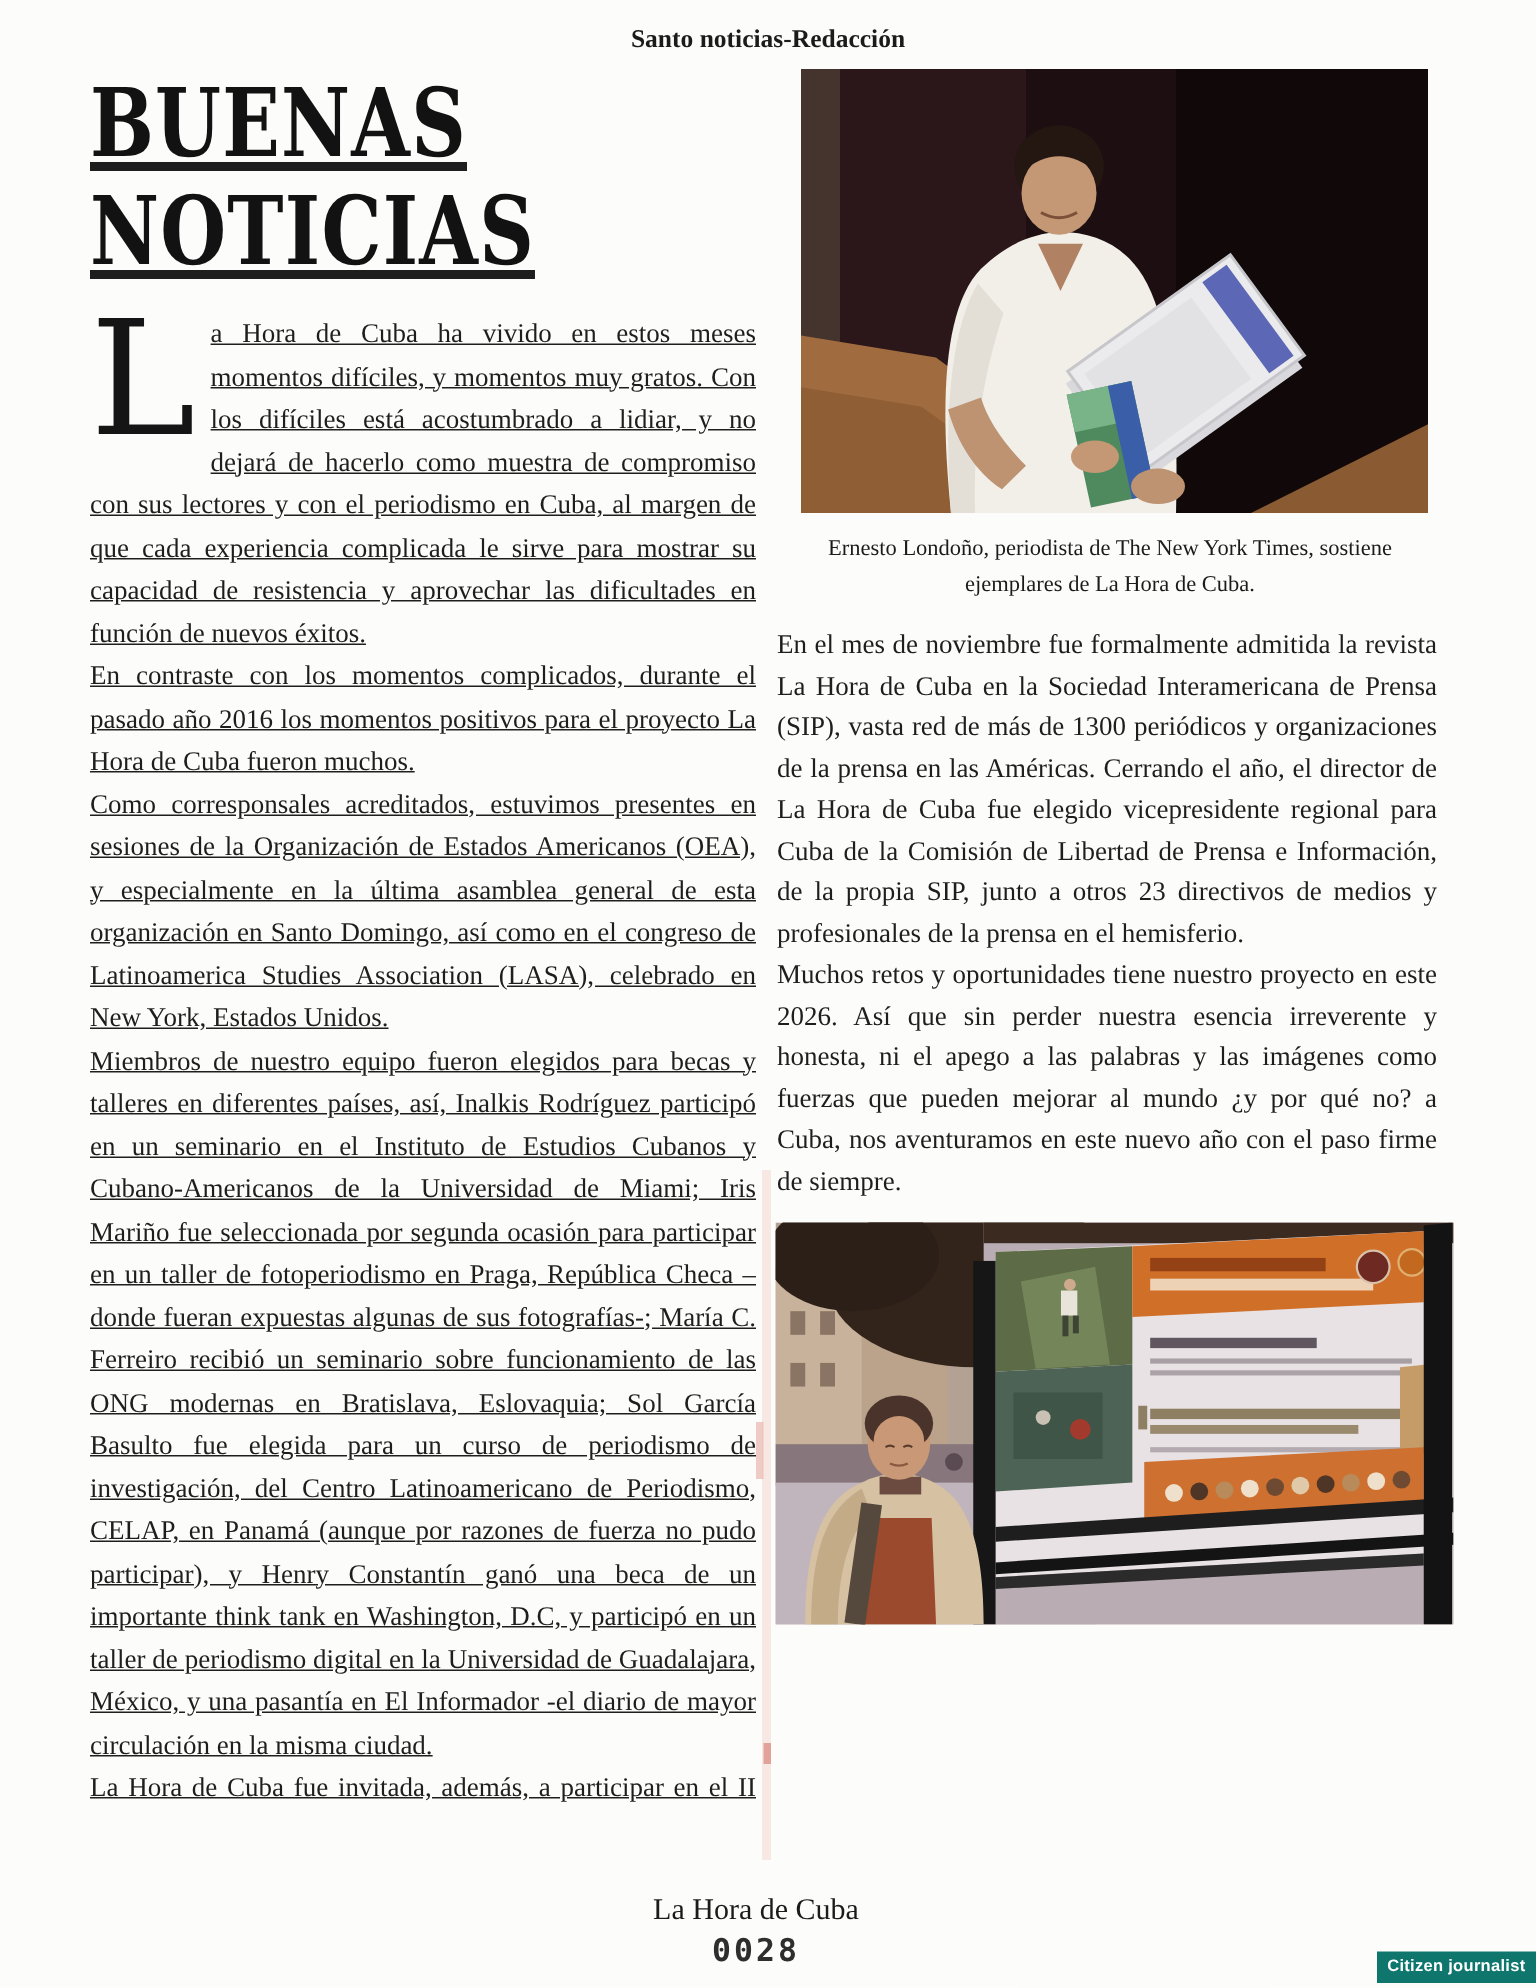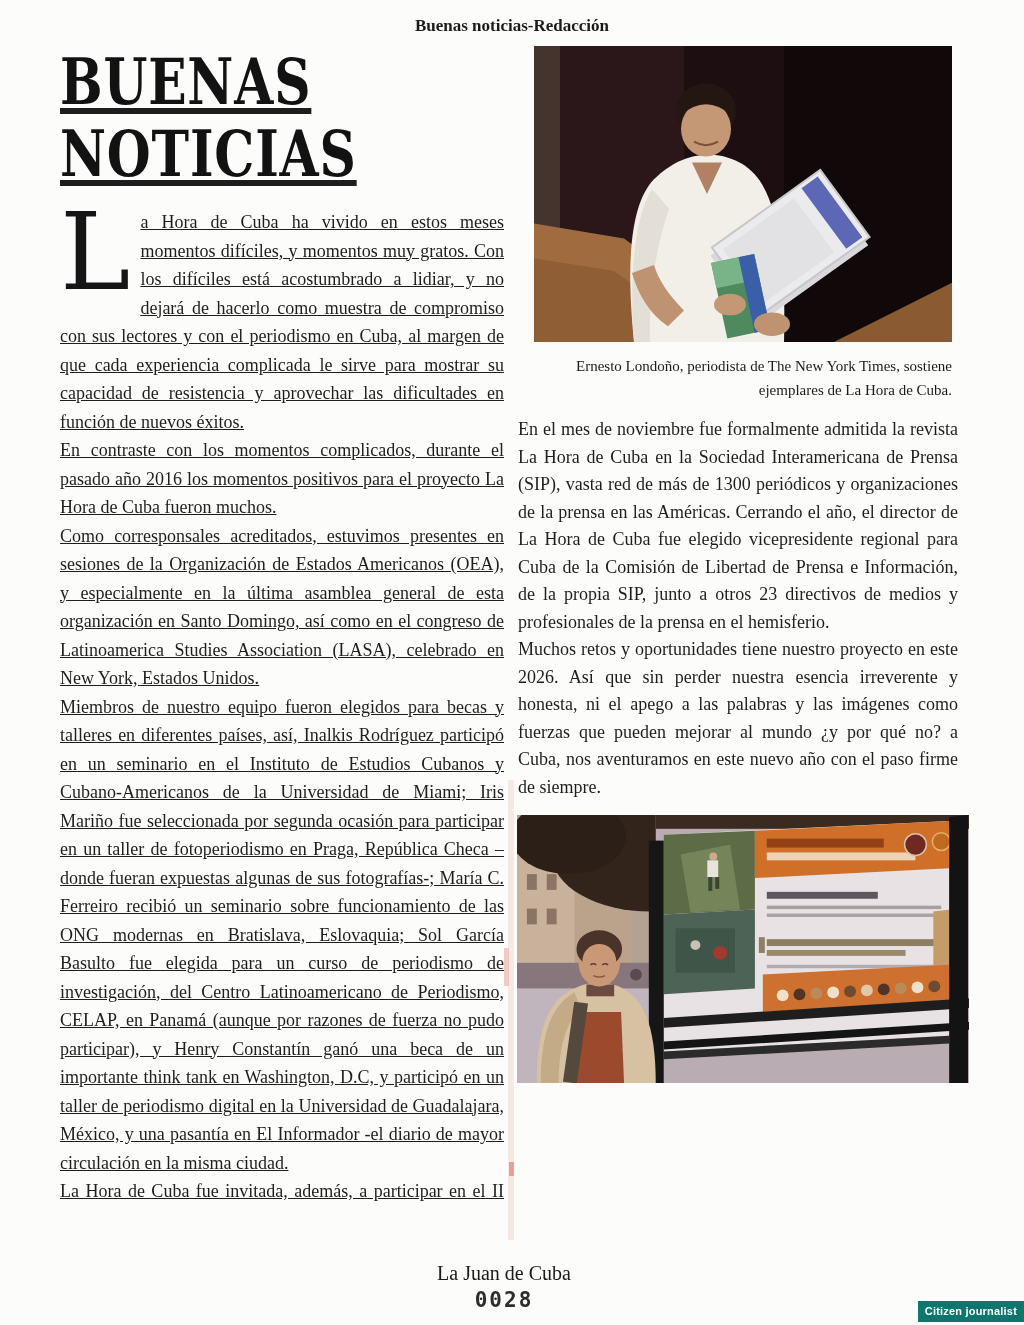--- a/index.html
+++ b/index.html
@@ -20,41 +20,41 @@
   .dropcap{float:left;font-family:"DejaVu Serif",serif;font-size:106px;line-height:82px;
         height:82px;margin:4px 10px 0 0;color:#151515;}
   
   .col-right{position:absolute;left:518px;top:46px;width:440px;}
   .col-right .body{margin-top:14px;font-size:18px;line-height:27.5px;}
   figure{margin:0;}
   .photo{display:block;}
   .photo svg{display:block;width:100%;height:100%;}
   .photo1{width:418px;height:296px;margin-left:16px;}
   .photo2{width:452px;height:268px;margin-left:-1px;margin-top:14px;}
-  .caption{font-size:15px;line-height:24px;margin:12px 6px 0 10px;text-align:right;color:#1b1b1b;}
+  .caption{font-size:15px;line-height:24px;margin:12px 6px 0 10px;text-align:center;color:#1b1b1b;}
   
   .footer-pub{position:absolute;top:1262px;left:0;right:16px;text-align:center;font-size:20px;color:#1b1b1b;}
   .footer-page{position:absolute;top:1288px;left:0;right:16px;text-align:center;
         font-family:"DejaVu Sans Mono",monospace;font-weight:bold;font-size:21px;
         letter-spacing:2px;color:#2e2e2e;}
   .watermark{position:absolute;top:1301px;right:0;background:#0f766e;color:#fff;
         font-family:"Liberation Sans",sans-serif;font-size:11px;font-weight:bold;
         padding:4px 7px 5px;letter-spacing:0.2px;}
   
   .artifact{position:absolute;pointer-events:none;}
   .a1{left:508px;top:780px;width:6px;height:460px;background:#f2d7d2;opacity:.55;}
   .a2{left:504px;top:948px;width:5px;height:38px;background:#e9b7ae;opacity:.7;}
   .a3{left:509px;top:1162px;width:5px;height:14px;background:#d98b80;opacity:.75;}
 </style>
 </head>
 <body>
 
 <div class="page">
 
-  <div class="running-header">Buenas noticias-Redacción</div>
+  <div class="running-header">Santo noticias-Redacción</div>
 
   <section class="col-left">
     <h1 class="title">
       <span>BUENAS</span>
       <span>NOTICIAS</span>
     </h1>
     <div class="body">
       <p><span class="dropcap">L</span><span>a Hora de Cuba ha vivido en estos meses momentos difíciles, y momentos muy gratos. Con los difíciles está acostumbrado a lidiar, y no dejará de hacerlo como muestra de compromiso con sus lectores y con el periodismo en Cuba, al margen de que cada experiencia complicada le sirve para mostrar su capacidad de resistencia y aprovechar las dificultades en función de nuevos éxitos.</span></p>
       <p>En contraste con los momentos complicados, durante el pasado año 2016 los momentos positivos para el proyecto La Hora de Cuba fueron muchos.</p>
       <p>Como corresponsales acreditados, estuvimos presentes en sesiones de la Organización de Estados Americanos (OEA), y especialmente en la última asamblea general de esta organización en Santo Domingo, así como en el congreso de Latinoamerica Studies Association (LASA), celebrado en New York, Estados Unidos.</p>
@@ -178,21 +178,21 @@
           <ellipse cx="83" cy="136" rx="23" ry="19" fill="#4a332a"></ellipse>
           <ellipse cx="83" cy="148" rx="17" ry="17" fill="#c89877"></ellipse>
           <path d="M74,152 Q77,150 80,152 M86,152 Q89,150 92,152" stroke="#5a3c2c" stroke-width="1.5" fill="none"></path>
           <path d="M77,163 Q83,166 89,163" stroke="#8a5a40" stroke-width="1.5" fill="none"></path>
         </svg>
       </div>
     </figure>
 
   </section>
 
-  <div class="footer-pub">La Juan de Cuba</div>
+  <div class="footer-pub">La Hora de Cuba</div>
   <div class="footer-page">0028</div>
   <div class="watermark">Citizen journalist</div>
 
   <div class="artifact a1"></div>
   <div class="artifact a2"></div>
   <div class="artifact a3"></div>
 
 </div>
 
 </body></html>

